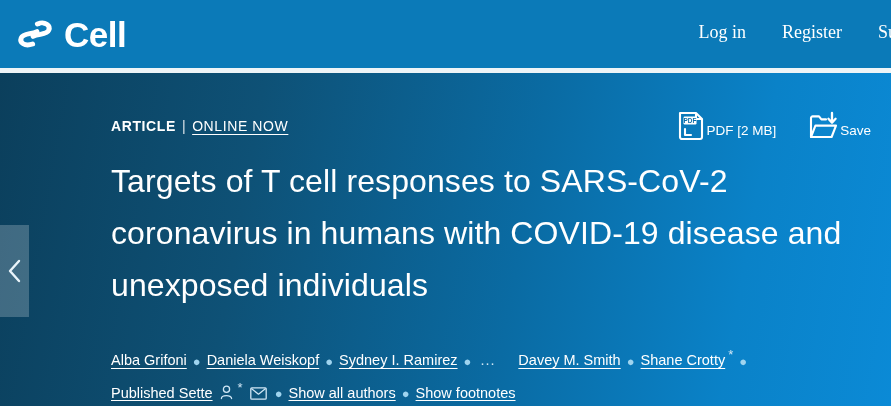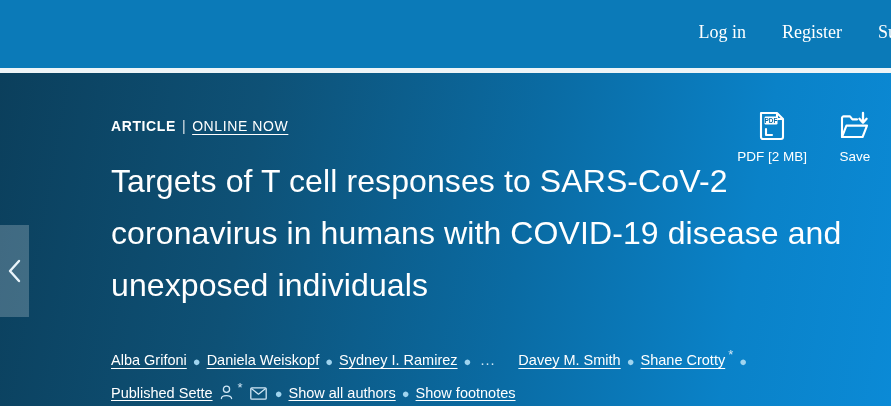--- a/index.html
+++ b/index.html
@@ -135,21 +135,21 @@
   .actions {
     position: absolute;
     right: 20px;
     top: 38px;
     display: flex;
     gap: 32px;
     align-items: flex-start;
   }
   .action {
     display: flex;
-    flex-direction: column;
+    flex-direction: row;
     align-items: center;
     cursor: pointer;
     color: #ffffff;
   }
   .action .glyph { height: 34px; display:flex; align-items:center; justify-content:center;}
   .action .label {
     margin-top: 4px;
     font-size: 13.5px;
     color: #ffffff;
     white-space: nowrap;
@@ -222,20 +222,32 @@
     text-underline-offset: 3px;
     cursor: pointer;
   }
 </style>
 </head>
 <body>
 
 <div id="page">
 
   <div class="site-header">
+    <div class="brand">
+      <span>
+        <svg class="brand-mark" viewBox="0 0 40 40" aria-hidden="true">
+          <g fill="none" stroke="#ffffff" stroke-width="5.2" stroke-linecap="round">
+            <path d="M22.5 9.5 C31 6.5 36.5 11 34.5 16 C32.5 21 24 19.5 18 22.5"></path>
+            <path d="M17.5 30.5 C9 33.5 3.5 29 5.5 24 C7.5 19 16 20.5 22 17.5"></path>
+          </g>
+          <circle cx="27" cy="13" r="2.2" fill="#0b7ab8"></circle>
+        </svg>
+      </span>
+      <span class="brand-text">Cell</span>
+    </div>
 
     <nav class="header-nav">
       <a class="nav-link">Log in</a>
       <a class="nav-link">Register</a>
       <a class="nav-link last">Subs</a>
     </nav>
   </div>
   <div class="header-rule"></div>
 
   <div class="hero">

